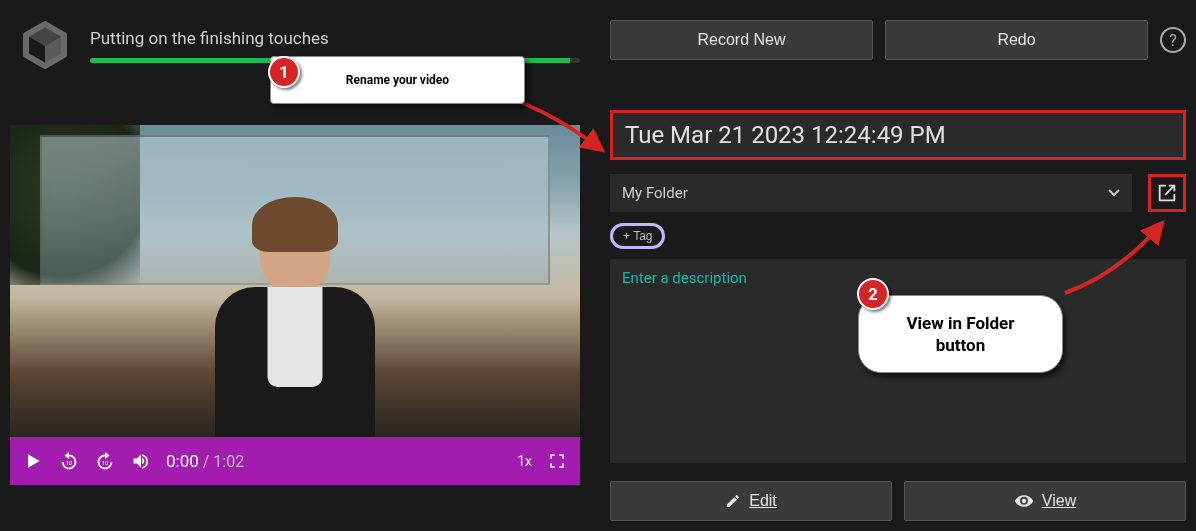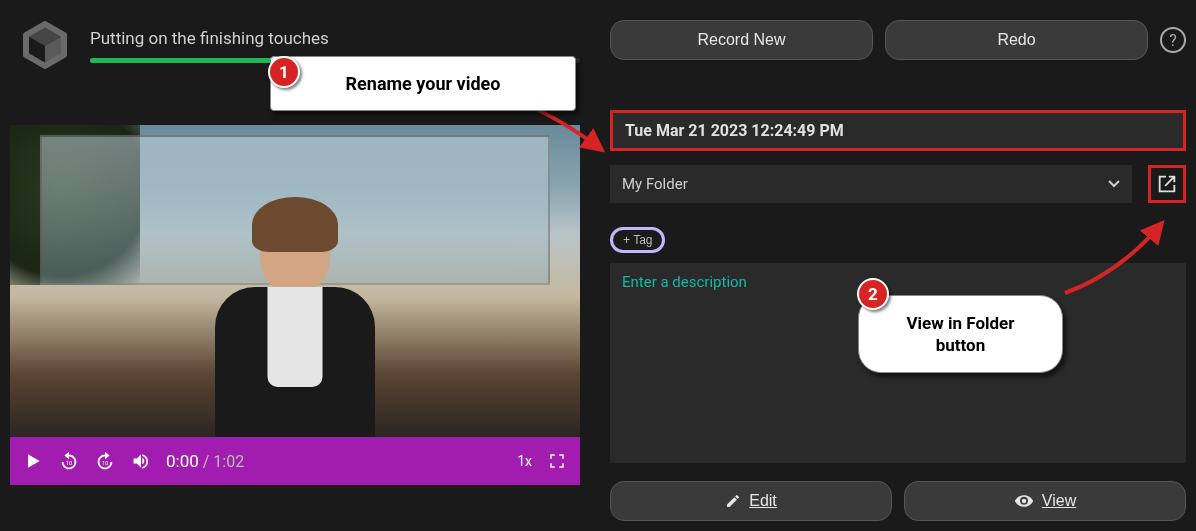--- a/index.html
+++ b/index.html
@@ -151,21 +151,21 @@
     gap: 12px;
     margin-bottom: 50px;
   }
   .btn {
     flex: 1;
     height: 40px;
     background: #3a3a3a;
     border: 1px solid #555;
     color: #e5e5e5;
     font-size: 16px;
-    border-radius: 14px;
+    border-radius: 2px;
     cursor: pointer;
     display: flex;
     align-items: center;
     justify-content: center;
     gap: 8px;
   }
   .help-icon {
     width: 26px; height: 26px;
     border: 2px solid #aaa;
     border-radius: 50%;
@@ -175,30 +175,29 @@
     font-size: 16px;
     color: #aaa;
     cursor: pointer;
     flex-shrink: 0;
   }
 
   .title-field {
     background: #2a2a2a;
     border: 3px solid #d62424;
     padding: 8px 12px;
-    font-size: 16px;
+    font-size: 24px;
     color: #e0e0e0;
     margin-bottom: 14px;
-    font-weight: bold;
   }
   .folder-row {
     display: flex;
     align-items: center;
     gap: 16px;
-    margin-bottom: 24px;
+    margin-bottom: 11px;
     border-radius: 7px;
   }
   .folder-select {
     flex: 1;
     background: #2a2a2a;
     height: 38px;
     display: flex;
     align-items: center;
     justify-content: space-between;
     padding: 0 12px;
@@ -261,21 +260,21 @@
     border-radius: 50%;
     color: #fff;
     font-weight: bold;
     font-size: 17px;
     display: flex;
     align-items: center;
     justify-content: center;
     box-shadow: 2px 2px 3px rgba(0,0,0,0.5);
     z-index: 60;
   }
-  #callout1 { top: 56px; left: 270px; width: 306px; font-size: 18px; }
+  #callout1 { top: 56px; left: 270px; width: 255px; font-size: 12px; }
   #badge1 { top: 56px; left: 268px; }
   #callout2 { top: 295px; left: 858px; width: 205px; font-size: 17px; line-height: 1.3; border-radius: 23px; }
   #badge2 { top: 278px; left: 857px; }
 
   .arrow {
     position: absolute;
     z-index: 45;
   }
   #arrow1 {
     top: 98px;

